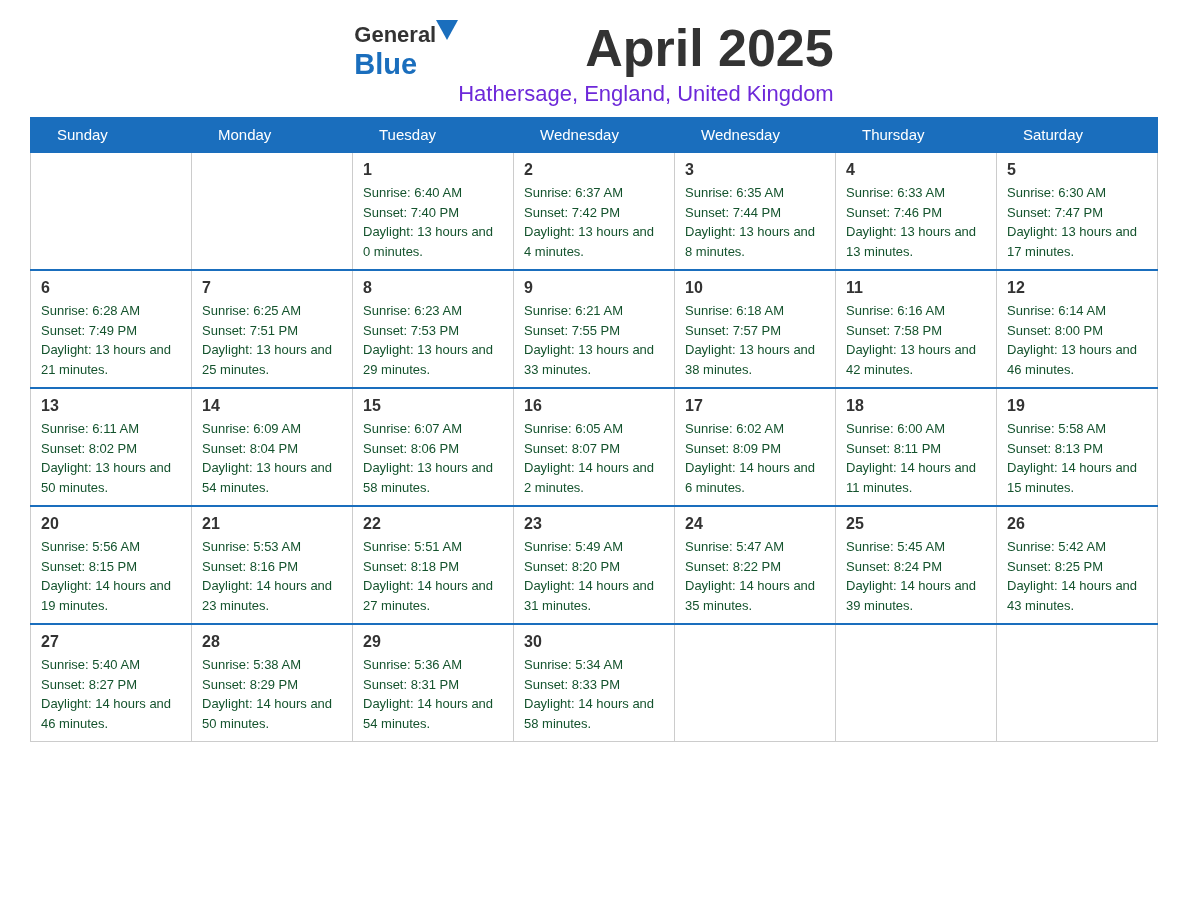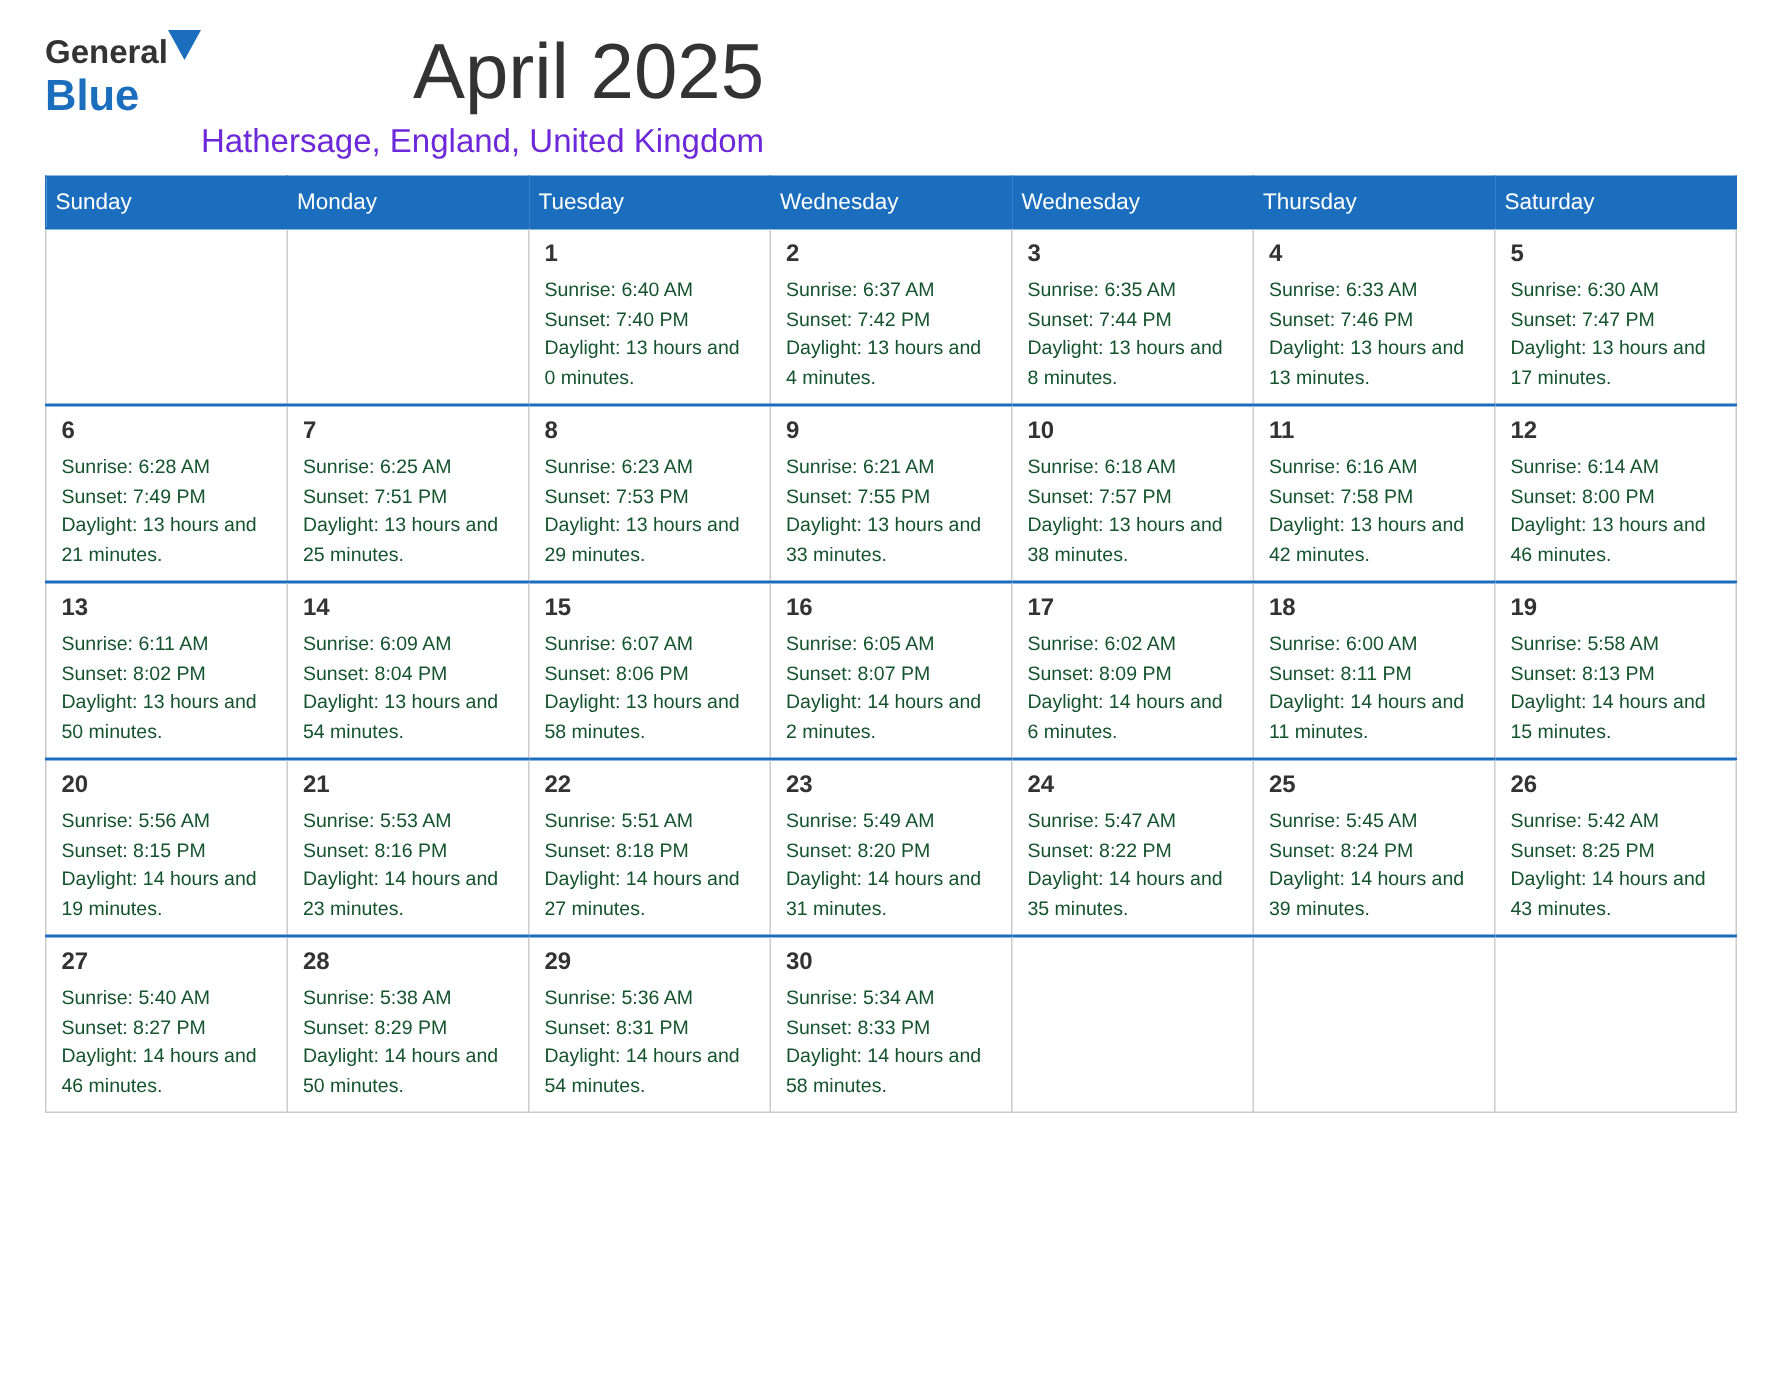--- a/index.html
+++ b/index.html
@@ -5,21 +5,21 @@
     * { margin: 0; padding: 0; box-sizing: border-box; }
     body {
       font-family: Arial, sans-serif;
       background: #fff;
       width: 1188px;
       min-height: 918px;
       padding: 20px 30px;
     }
     .header {
       display: flex;
-      justify-content: flex-start;
+      justify-content: center;
       align-items: flex-start;
     }
     .logo {
       display: flex;
       align-items: center;
       gap: 2px;
     }
     .logo-text-general {
       font-size: 22px;
       font-weight: bold;
@@ -32,40 +32,40 @@
     }
     .logo-icon {
       width: 22px;
       height: 22px;
     }
     .title-section {
       text-align: right;
     }
     .month-title {
       font-size: 52px;
-      font-weight: normal;
+      font-weight: bold;
       color: #333;
       line-height: 1.1;
     }
     .location-title {
       font-size: 22px;
       color: #6d28d9;
       margin-top: 4px;
     }
     table {
       width: 100%;
       border-collapse: collapse;
       margin-top: 10px;
     }
     th {
       background-color: #1a6ebd;
       color: #fff;
       font-size: 15px;
       font-weight: normal;
-      padding: 8px 6px;
+      padding: 8px 26px;
       text-align: left;
       border: 1px solid #1a6ebd;
     }
     td {
       vertical-align: top;
       padding: 8px 10px;
       border: 1px solid #ccc;
       width: 14.28%;
       min-height: 100px;
       font-size: 13px;

